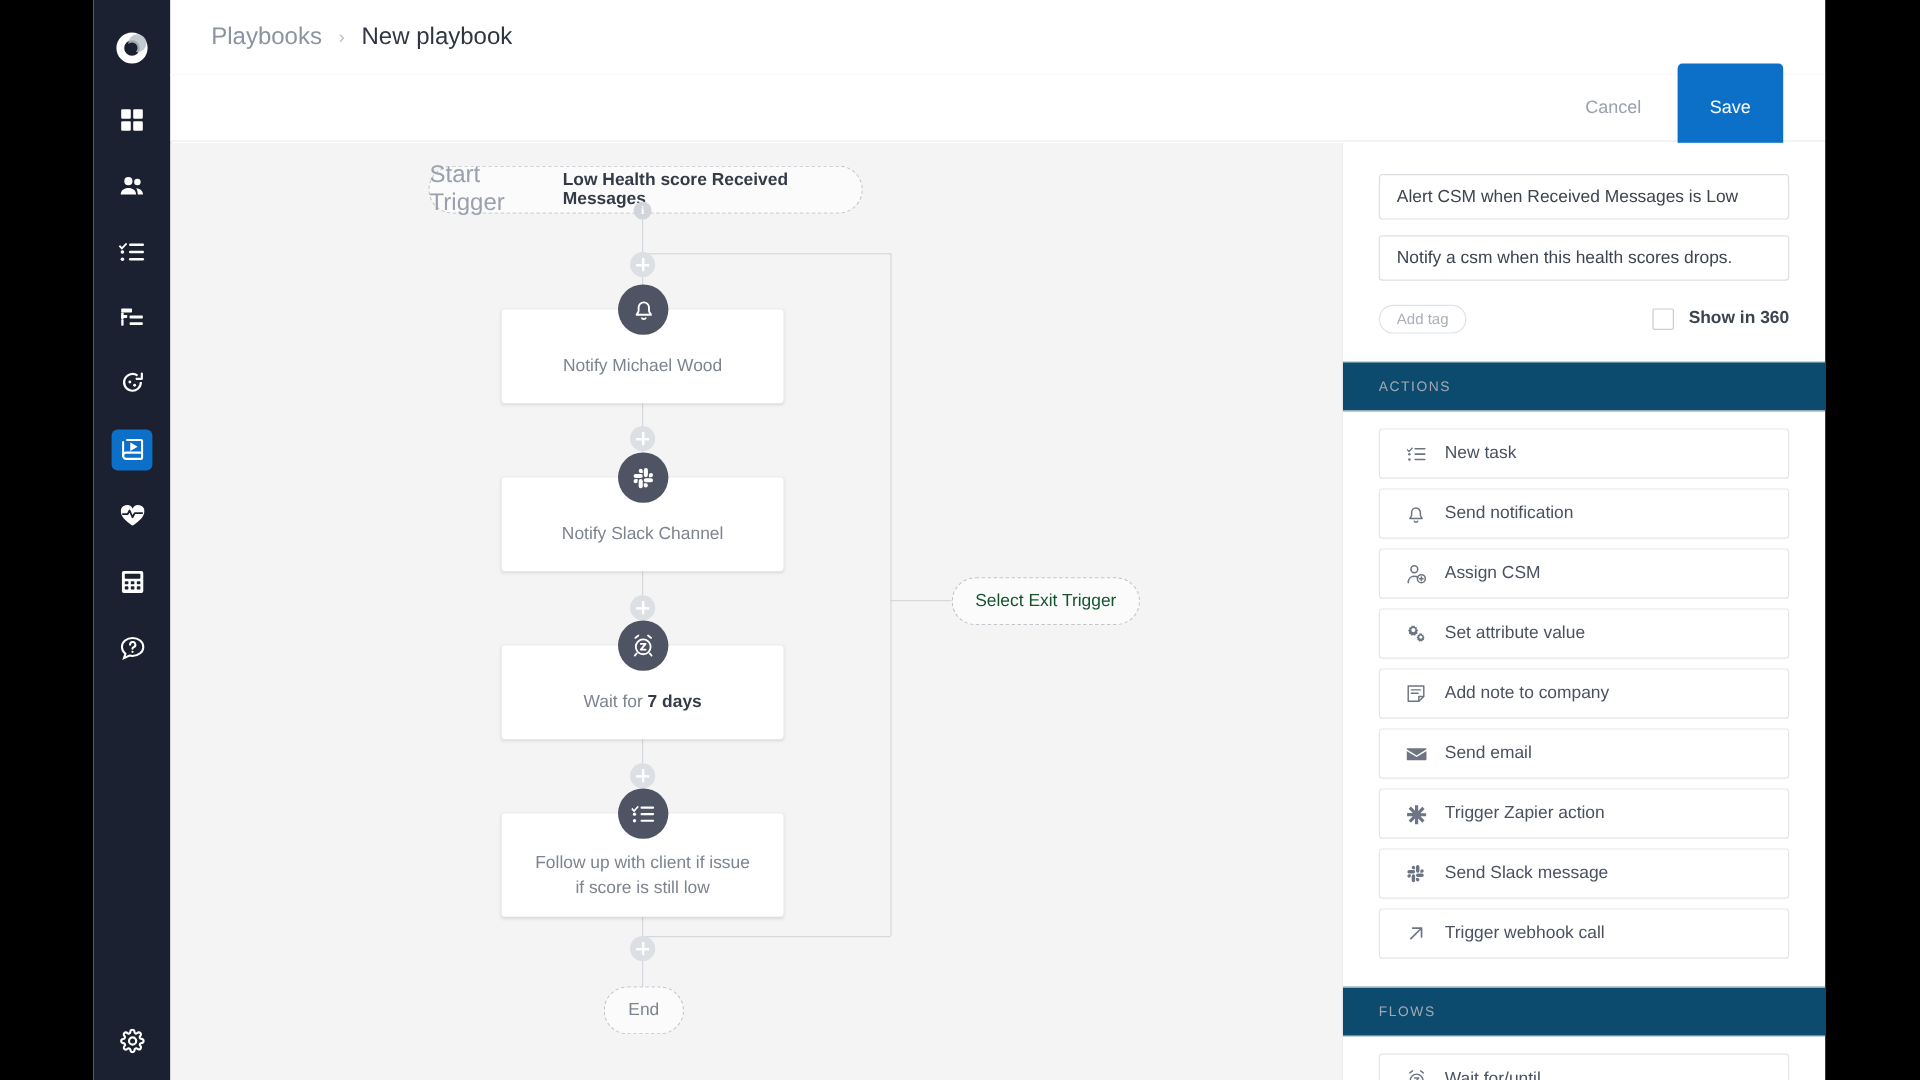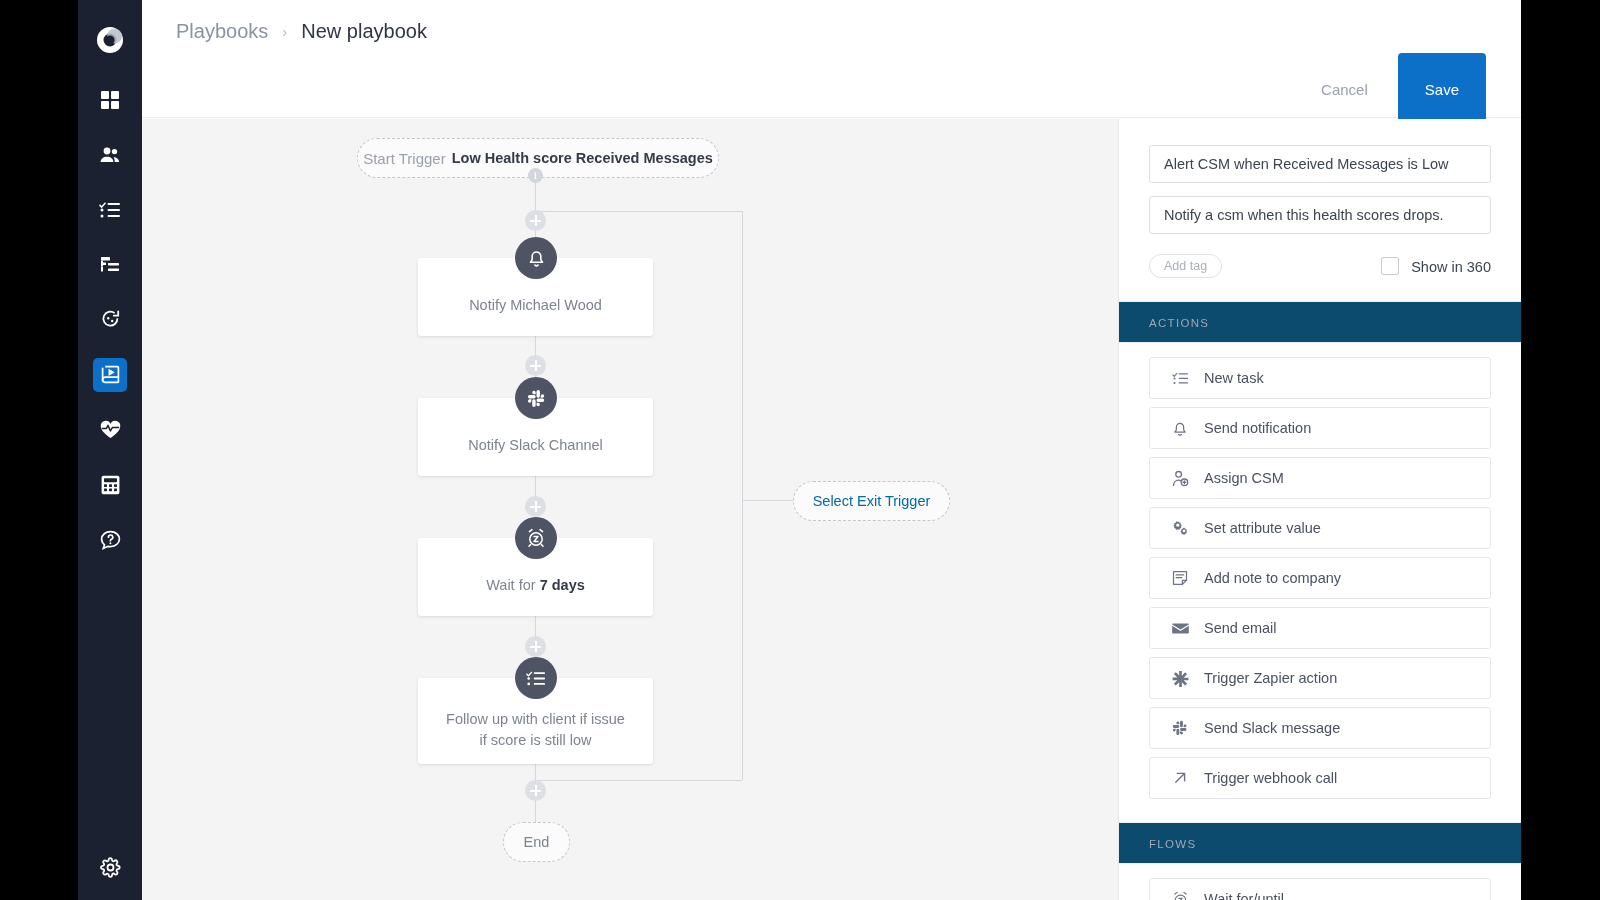--- a/index.html
+++ b/index.html
@@ -42,24 +42,24 @@
   .btn-save{font-size:15px;color:#fff;background:#0c70c8;border:none;border-radius:4px;padding:28px 27px;margin-left:14px;cursor:pointer;font-family:inherit;}
 
   
   .canvas{position:absolute;left:64px;top:119px;width:976px;bottom:0;background:#f4f4f4;overflow:hidden;}
   .line{position:absolute;background:#d4d8dd;}
   .vline{width:1px;}
   .hline{height:1px;}
 
   .pill-dashed{position:absolute;border:1.5px dashed #c2c7ce;border-radius:24px;background:#fbfbfb;display:flex;align-items:center;justify-content:center;cursor:pointer;}
   .pill-start{left:215px;top:19px;width:360px;height:38px;}
-  .pill-start .lbl-muted{font-size:15px;color:#9aa1ad;margin-right:6px;}
+  .pill-start .lbl-muted{font-size:20px;color:#9aa1ad;margin-right:6px;}
   .pill-start .lbl-strong{font-size:14.5px;color:#343b47;font-weight:bold;}
   .pill-exit{left:651px;top:362px;width:155px;height:38px;}
-  .pill-exit span{font-size:14.5px;color:#0369a1;text-align:center;}
+  .pill-exit span{font-size:14.5px;color:#14532d;text-align:center;}
   .pill-end{left:361px;top:703px;width:65px;height:38px;}
   .pill-end span{font-size:14.5px;color:#7d848f;}
 
   .info-badge{position:absolute;width:15px;height:15px;border-radius:50%;background:#d2d6dc;display:flex;align-items:center;justify-content:center;color:#fff;font-size:10px;font-weight:bold;font-family:"Liberation Serif",serif;cursor:pointer;}
 
   .plus{position:absolute;width:21px;height:21px;border-radius:50%;background:#dcdfe4;display:flex;align-items:center;justify-content:center;cursor:pointer;}
   .plus:before{content:"";position:absolute;width:11px;height:2px;background:#fff;}
   .plus:after{content:"";position:absolute;width:2px;height:11px;background:#fff;}
 
   .node{position:absolute;width:235px;background:#fff;border-radius:3px;box-shadow:0 1px 3px rgba(40,45,60,.13);display:flex;align-items:center;justify-content:center;cursor:pointer;}
@@ -67,21 +67,21 @@
   .node-text b{color:#343b47;font-weight:bold;}
   .node-badge{position:absolute;width:42px;height:42px;border-radius:50%;background:#4f5465;display:flex;align-items:center;justify-content:center;}
   .node-badge svg{display:block;}
 
   
   .panel{position:absolute;left:1040px;top:119px;right:0;bottom:0;background:#fff;border-left:1px solid #e6e8eb;overflow:hidden;}
   .panel-top{padding:26px 30px 0 30px;}
   .pinput{width:100%;box-sizing:border-box;height:38px;border:1px solid #dcdfe4;border-radius:3px;padding:0 14px;font-size:14.5px;color:#3c4450;font-family:inherit;outline:none;background:#fff;margin-bottom:13px;}
   .prow{display:flex;align-items:center;justify-content:space-between;margin-top:7px;}
   .tag{border:1px solid #e0e3e7;border-radius:14px;padding:4px 14px;font-size:12.5px;color:#a9afb9;background:#fff;cursor:pointer;}
-  .chk-wrap{display:flex;align-items:flex-end;gap:12px;cursor:pointer;}
+  .chk-wrap{display:flex;align-items:flex-start;gap:12px;cursor:pointer;font-weight:bold;}
   .chk{width:16px;height:16px;border:1.5px solid #c8ccd3;border-radius:2px;background:#fff;}
   .chk-label{font-size:14.5px;color:#3c4450;}
   .sect{margin-top:23px;background:#0c4a6e;border-top:1px solid #edeff1;border-bottom:1px solid #edeff1;padding:11px 30px;}
   .sect span{font-size:11.5px;letter-spacing:1.3px;color:#a1a8b2;}
   .rows{padding:14px 30px 0 30px;}
   .row{display:flex;align-items:center;height:40px;border:1px solid #e4e7ea;border-radius:3px;margin-bottom:8px;padding-left:22px;background:#fff;cursor:pointer;}
   .row .r-ico{width:26px;display:flex;align-items:center;color:#6d7483;}
   .row .r-lbl{font-size:14.5px;color:#4a5160;margin-left:6px;}
 </style>
 </head>

